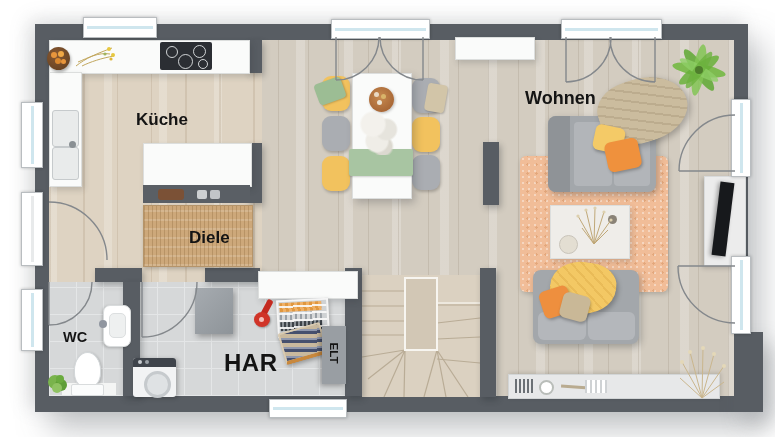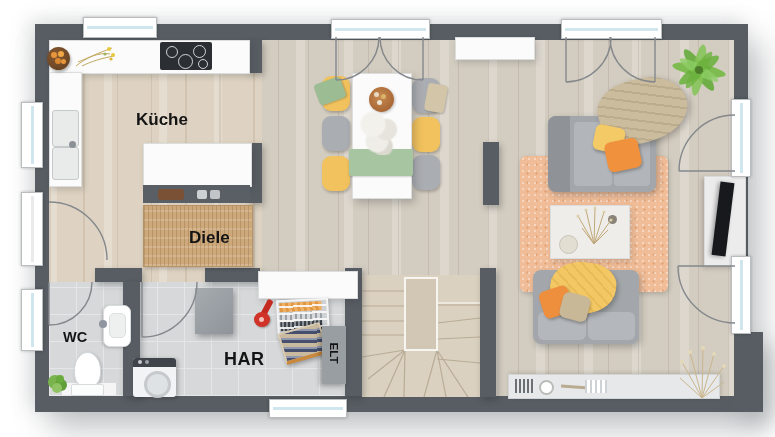--- a/index.html
+++ b/index.html
@@ -286,17 +286,18 @@
       <path d="M49,202 A58,58 0 0 1 107,260"></path>
       <path d="M49,282 L49,325 M92,282 A43,43 0 0 1 49,325"></path>
       <path d="M142,282 L142,337 M197,282 A55,55 0 0 1 142,337"></path>
       <path d="M679,171 L735,171 M679,171 A56,56 0 0 1 735,115"></path>
       <path d="M678,266 L735,266 M678,266 A57,57 0 0 0 735,323"></path>
     </g>
   </svg>
 
   <div class="room-label" style="left:136px;top:110px;font-size:17px;">Küche</div>
   <div class="room-label" style="left:189px;top:228px;font-size:17px;">Diele</div>
+  <div class="room-label" style="left:525px;top:88px;font-size:18px;">Wohnen</div>
   <div class="room-label" style="left:63px;top:329px;font-size:14.5px;">WC</div>
-  <div class="room-label" style="left:224px;top:349px;font-size:18px;letter-spacing:.5px;">HAR</div>
+  <div class="room-label" style="left:224px;top:349px;font-size:24px;letter-spacing:.5px;">HAR</div>
   <div class="room-label" style="left:322px;top:347px;width:24px;text-align:center;font-size:11.5px;transform:rotate(90deg);">ELT</div>
 
 </div>
 
 </body></html>

